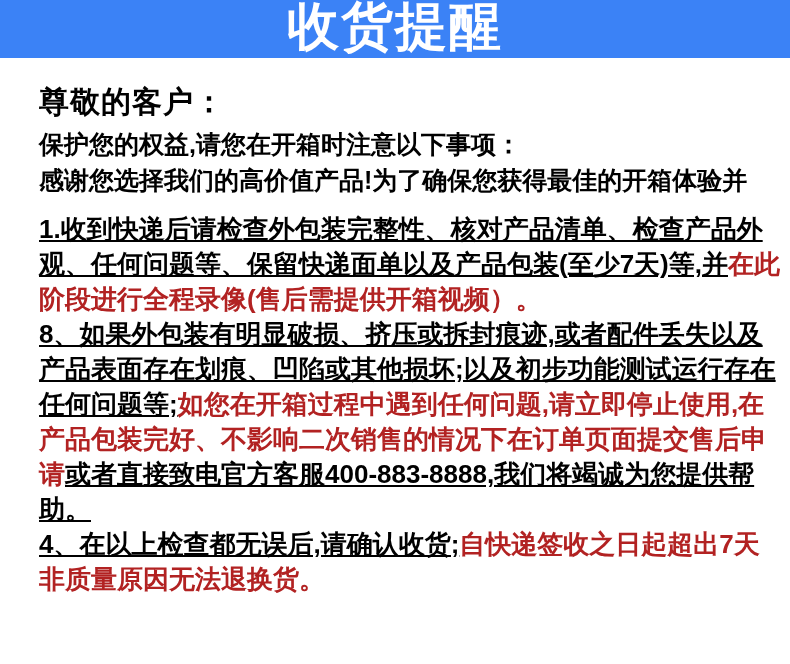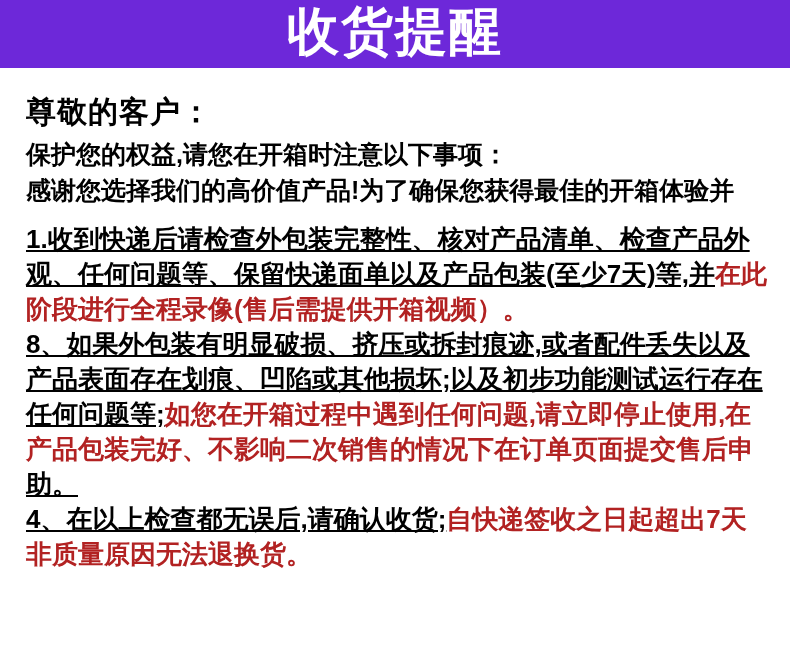--- a/index.html
+++ b/index.html
@@ -7,38 +7,38 @@
     padding: 0;
     background: #ffffff;
   }
   body {
     width: 790px;
     height: 664px;
     overflow: hidden;
     font-family: "Liberation Sans", sans-serif;
   }
   .banner {
-    height: 68px;
-    background: #6d28d9;
+    height: 58px;
+    background: #3b82f6;
     display: flex;
     align-items: center;
     justify-content: center;
   }
   .banner-title {
     margin: 0;
     color: #ffffff;
     font-family: "Liberation Serif", serif;
     font-weight: bold;
     font-size: 52px;
     line-height: 1;
     letter-spacing: 2px;
     padding-bottom: 4px;
   }
   .content {
-    padding: 26px 28px 0 26px;
+    padding: 26px 28px 0 39px;
     color: #000000;
     font-weight: bold;
   }
   .greeting {
     margin: 0 0 6px 0;
     font-size: 30px;
     line-height: 36px;
     letter-spacing: 1px;
     color: #000000;
   }
@@ -86,20 +86,21 @@
     <p class="item-line"><span class="seg-red">阶段进行全程录像(售后需提供开箱视频）。</span></p>
 
     <p class="item-line"><span class="seg-black">8、如果外包装有明显破损、挤压或拆封痕迹,或者配件丢失以及</span></p>
 
     <p class="item-line"><span class="seg-black">产品表面存在划痕、凹陷或其他损坏;以及初步功能测试运行存在</span></p>
 
     <p class="item-line"><span class="seg-black">任何问题等;</span><span class="seg-red">如您在开箱过程中遇到任何问题,请立即停止使用,在</span></p>
 
     <p class="item-line"><span class="seg-red">产品包装完好、不影响二次销售的情况下在订单页面提交售后申</span></p>
 
+    <p class="item-line"><span class="seg-red">请</span><span class="seg-black">或者直接致电官方客服400-883-8888,我们将竭诚为您提供帮</span></p>
 
     <p class="item-line"><span class="seg-black">助。</span></p>
 
     <p class="item-line"><span class="seg-black">4、在以上检查都无误后,请确认收货;</span><span class="seg-red">自快递签收之日起超出7天</span></p>
 
     <p class="item-line"><span class="seg-red">非质量原因无法退换货。</span></p>
 
   </main>
 </div>
 

